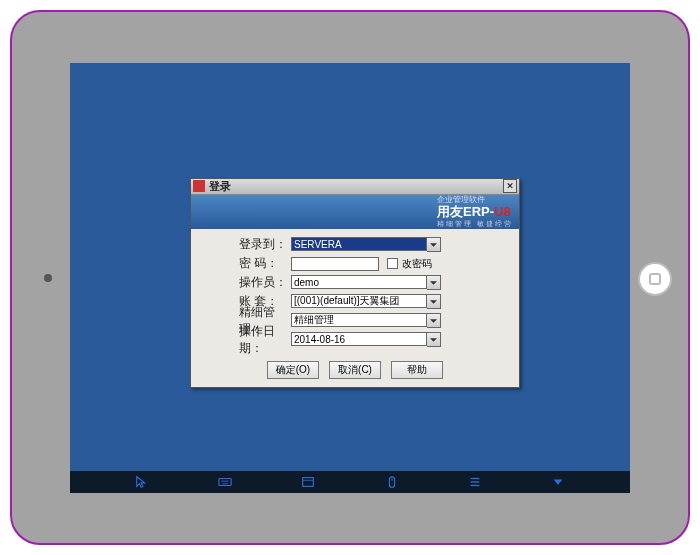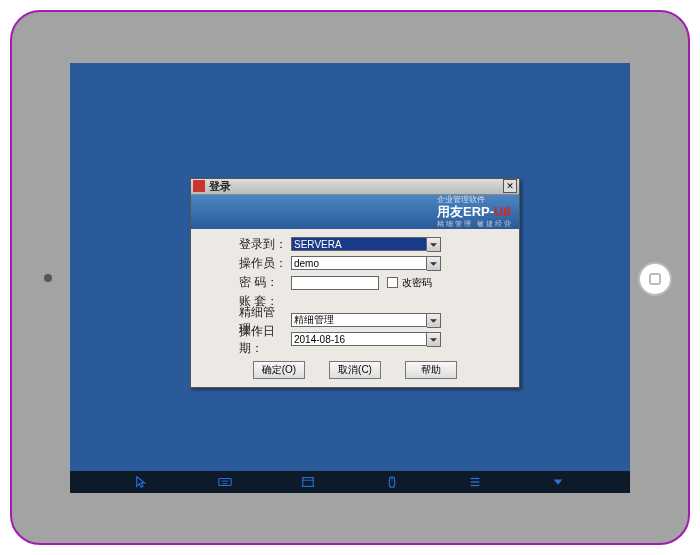--- a/index.html
+++ b/index.html
@@ -142,21 +142,21 @@
   }
   .combo-btn svg { width: 7px; height: 4px; }
   .checkbox-box {
     width: 11px; height: 11px;
     border: 1px solid #666;
     background: #fff;
     margin: 0 4px 0 8px;
   }
   .btn-row {
     display: flex;
-    gap: 24px;
+    gap: 10px;
     justify-content: center;
     padding: 6px 0 8px;
   }
   .btn {
     min-width: 52px;
     height: 18px;
     border: 1px solid #777;
     background: linear-gradient(#f8f8f8,#ddd);
     font-size: 10px;
     display:flex; align-items:center; justify-content:center;
@@ -213,40 +213,48 @@
             <div class="field sel">SERVERA</div>
             <div class="combo-btn">
                 <svg viewBox="0 0 8 4">
                   <path d="M0 0 L8 0 L4 4 Z" fill="#333"></path>
                 </svg>
               </div>
           </div>
         </div>
 
         <div class="row">
-          <div class="lbl">操作员：</div>
-          <div class="combo" style="width:150px">
-            <div class="field">demo</div>
-            <div class="combo-btn">
-                <svg viewBox="0 0 8 4">
-                  <path d="M0 0 L8 0 L4 4 Z" fill="#333"></path>
-                </svg>
-              </div>
-          </div>
-        </div>
-
-        <div class="row">
           <div class="lbl">密 码：</div>
           <div class="field" style="width:88px"></div>
           <div class="checkbox-box"></div>
           <div style="font-size:10px">改密码</div>
         </div>
 
         <div class="row">
+          <div class="lbl">操作员：</div>
+          <div class="combo" style="width:150px">
+            <div class="field">demo</div>
+            <div class="combo-btn">
+                <svg viewBox="0 0 8 4">
+                  <path d="M0 0 L8 0 L4 4 Z" fill="#333"></path>
+                </svg>
+              </div>
+          </div>
+        </div>
+
+        <div class="row">
           <div class="lbl">账 套：</div>
+          <div class="combo" style="width:150px">
+            <div class="field">[(001)(default)]天翼集团</div>
+            <div class="combo-btn">
+                <svg viewBox="0 0 8 4">
+                  <path d="M0 0 L8 0 L4 4 Z" fill="#333"></path>
+                </svg>
+              </div>
+          </div>
         </div>
 
         <div class="row">
           <div class="lbl">精细管理：</div>
           <div class="combo" style="width:150px">
             <div class="field">精细管理</div>
             <div class="combo-btn">
                 <svg viewBox="0 0 8 4">
                   <path d="M0 0 L8 0 L4 4 Z" fill="#333"></path>
                 </svg>

